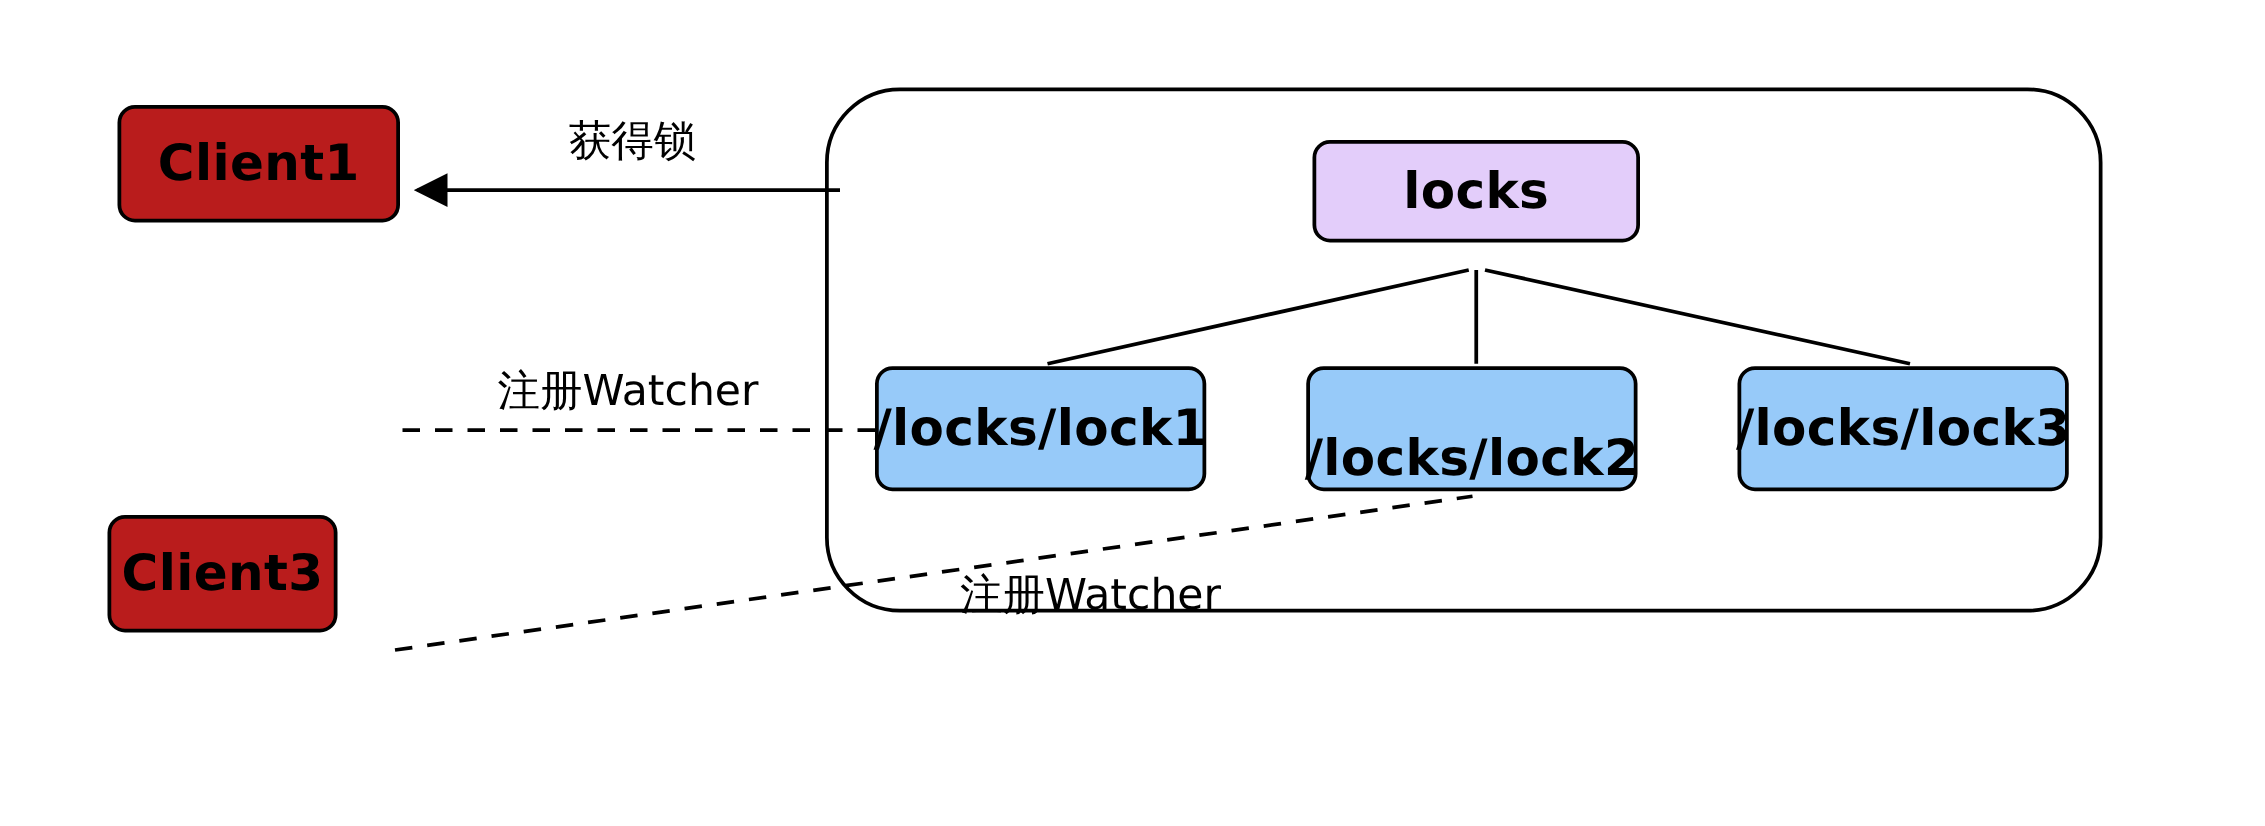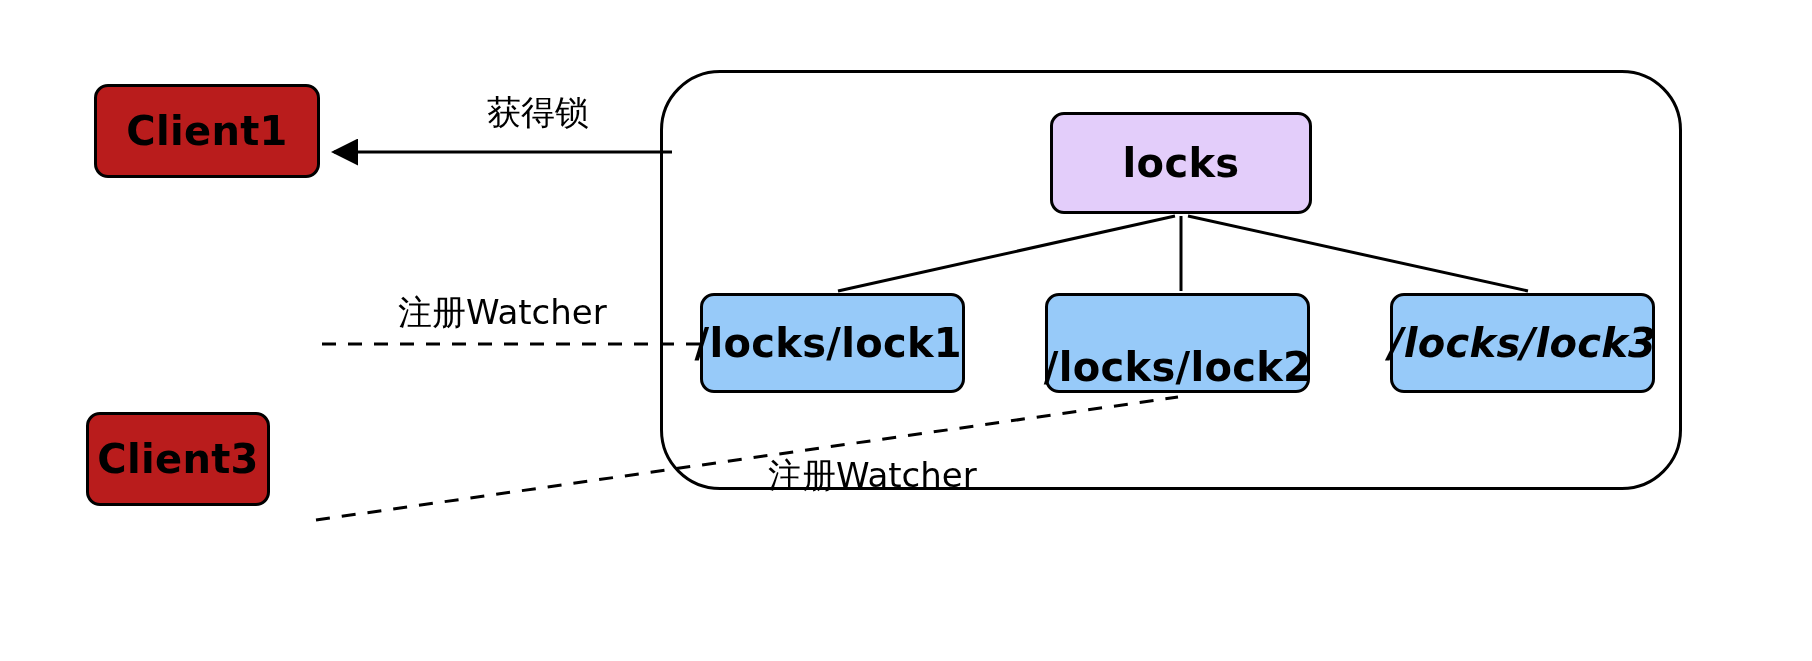--- a/index.html
+++ b/index.html
@@ -66,35 +66,35 @@
 
   <div class="node client" style="left:94px;top:84px;width:226px;height:94px;">
     <span>Client1</span>
   </div>
 
 
   <div class="node client" style="left:86px;top:412px;width:184px;height:94px;">
     <span>Client3</span>
   </div>
 
-  <div class="node root" style="left:1050px;top:112px;width:262px;height:102px;">
+  <div class="node root" style="left:1050px;top:112px;width:262px;height:82px;">
     <span>locks</span>
   </div>
 
-  <div class="node lock" style="left:700px;top:293px;width:265px;height:100px;justify-content:flex-end;">
+  <div class="node lock" style="left:700px;top:293px;width:265px;height:100px;">
     <span>/locks/lock1</span>
   </div>
 
   <div class="node lock" style="left:1045px;top:293px;width:265px;height:100px;align-items:flex-end;">
     <span>/locks/lock2</span>
   </div>
 
-  <div class="node lock" style="left:1390px;top:293px;width:265px;height:100px;font-style:italic;">
+  <div class="node lock" style="left:1390px;top:293px;width:265px;height:100px;">
     <span>/locks/lock3</span>
   </div>
 
-  <div class="edge-label" style="left:455px;top:90px;margin-left:32px;">获得锁</div>
+  <div class="edge-label" style="left:455px;top:90px;">获得锁</div>
 
   <div class="edge-label" style="left:398px;top:290px;">注册Watcher</div>
 
   <div class="edge-label" style="left:768px;top:453px;">注册Watcher</div>
 
 </div>
 
 </body></html>

